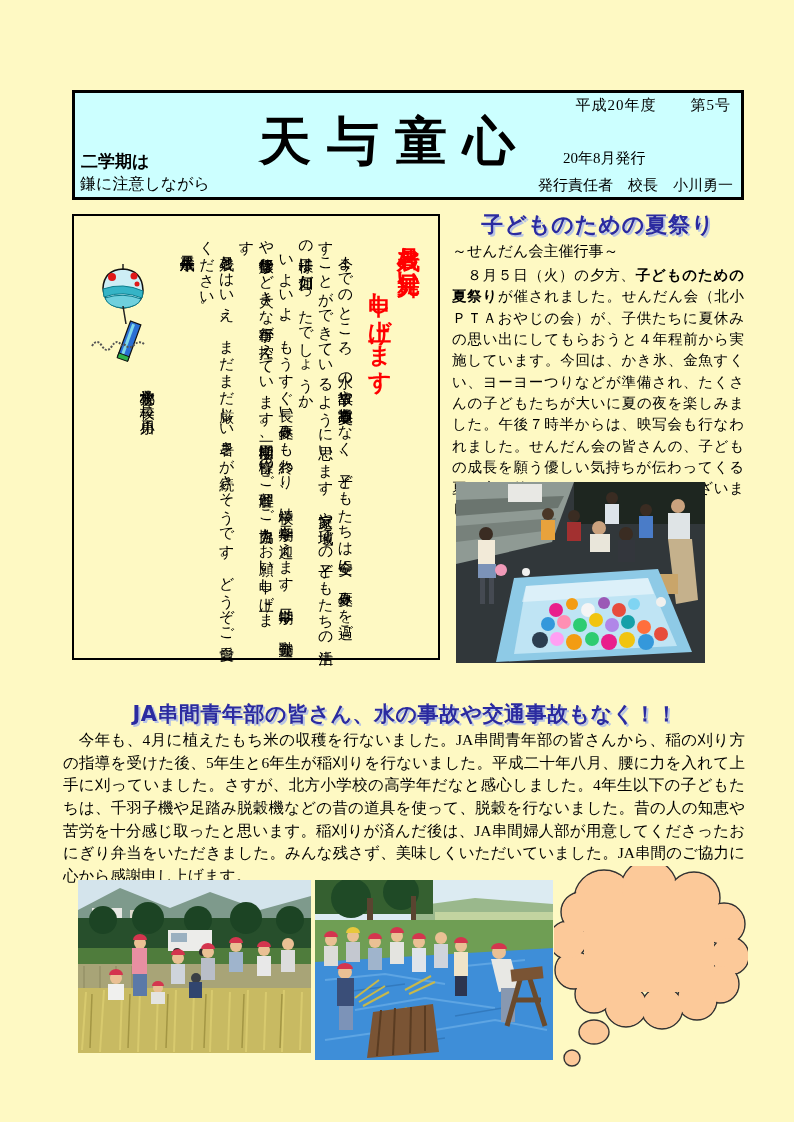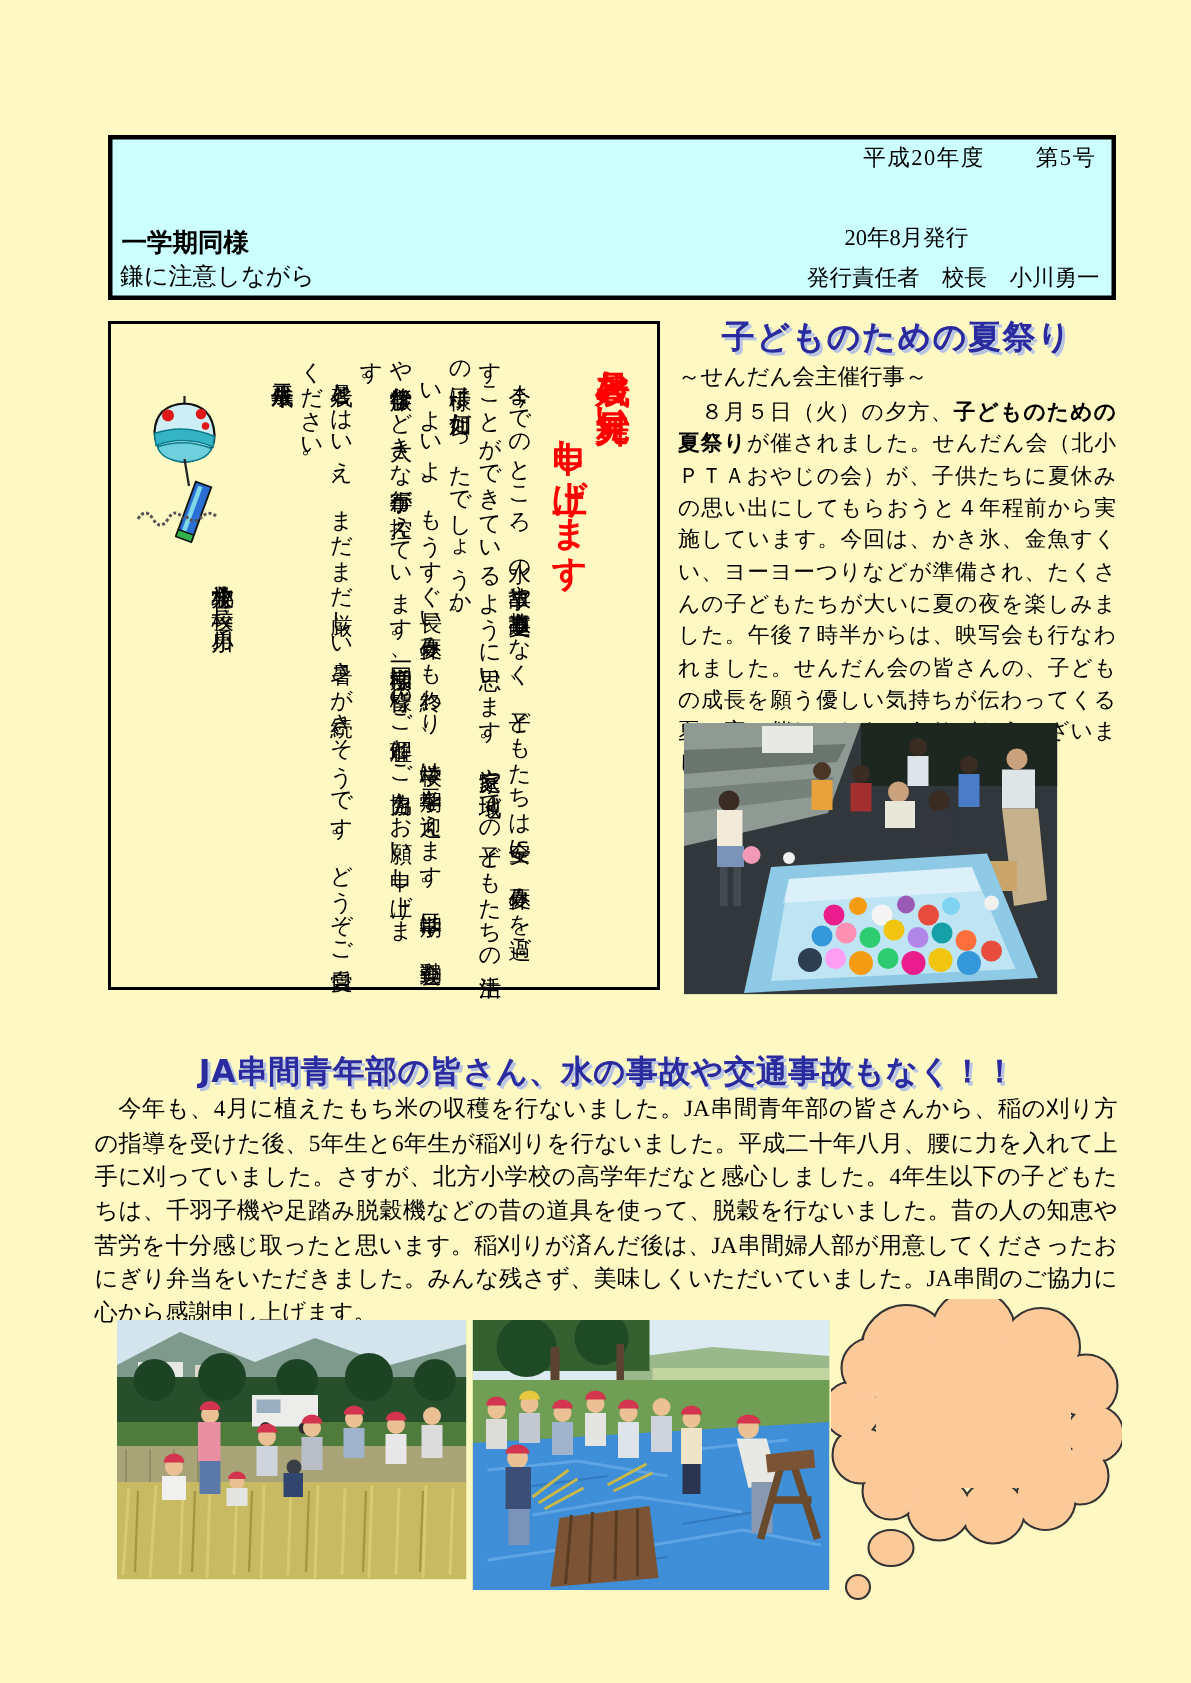--- a/index.html
+++ b/index.html
@@ -61,21 +61,22 @@
 </style>
 </head>
 <body>
 
 <div class="page">
 
   <div class="masthead">
     <div class="era">
       <span>平成20年度</span><span class="issue">第5号</span>
     </div>
-    <div class="leftlabel">一学期同様</div>
+    <div class="leftlabel">二学期は</div>
+    <div class="bigtitle">天与童心</div>
     <div class="pubdate">20年8月発行</div>
     <div class="school">鎌に注意しながら</div>
     <div class="publisher">発行責任者　校長　小川勇一</div>
   </div>
 
   <div class="greetbox">
     <div class="vtext">
       <div class="gtitle">
         <span>残暑お見舞い</span>
         <span class="l2">申し上げます</span>

